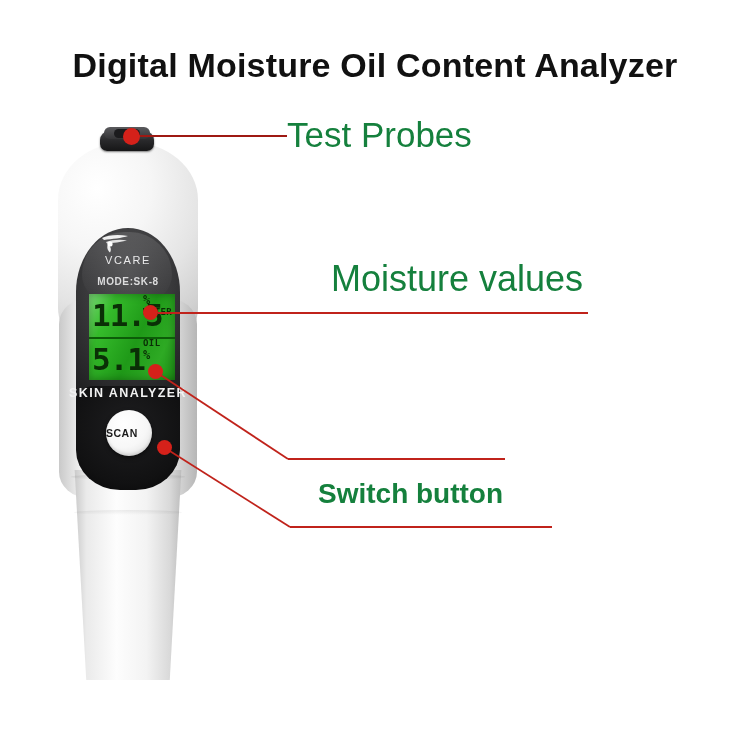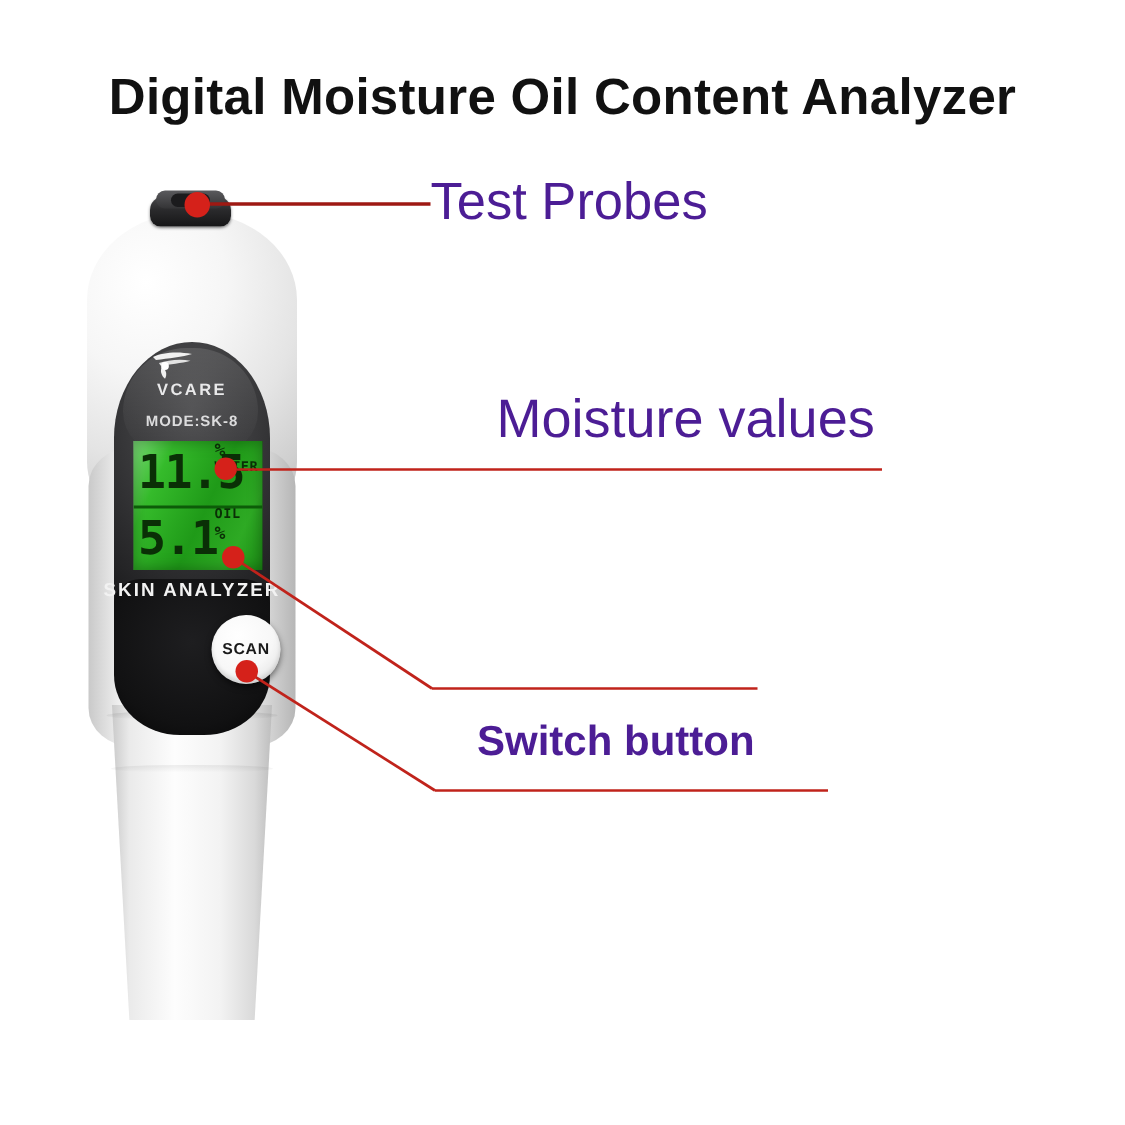--- a/index.html
+++ b/index.html
@@ -54,21 +54,21 @@
       background:linear-gradient(180deg,rgba(255,255,255,.12),rgba(255,255,255,0));
       border-radius:46px 46px 30px 30px;}
   
   .btn-panel{position:absolute;left:28px;top:268px;width:104px;height:104px;
       background:radial-gradient(ellipse 90% 90% at 50% 40%,#1e1e20 0%,#111112 60%,#000 100%);
       border-radius:18px 18px 44px 44px/16px 16px 40px 40px;}
 
   
   .brand-logo{position:absolute;left:50px;top:114px;width:34px;height:22px;}
   .brand-name{position:absolute;left:28px;top:136px;width:104px;text-align:center;
-      color:#e9e9ea;font-size:11px;letter-spacing:1.6px;font-weight:700;}
+      color:#e9e9ea;font-size:11px;letter-spacing:1.6px;font-weight:400;}
   .mode-text{position:absolute;left:28px;top:158px;width:104px;text-align:center;
       color:#dcdcdd;font-size:10px;letter-spacing:.6px;font-weight:700;}
 
   
   .lcd{position:absolute;left:41px;top:176px;width:86px;height:86px;
       background:linear-gradient(115deg,#7ee07a 0%,#35bb2b 22%,#1f9a18 55%,#2eaa24 80%,#1c8f15 100%);
       box-shadow:inset 0 0 10px rgba(0,0,0,.35);overflow:hidden;}
   .lcd-div{position:absolute;left:0;top:43px;width:86px;height:2px;background:#0c5c08;}
   .lcd-row{position:absolute;left:0;width:86px;height:43px;}
   .lcd-row.top{top:0;} .lcd-row.bot{top:44px;}
@@ -79,25 +79,25 @@
   .lcd-pct{font-size:12px;color:#0a2f06;font-weight:700;line-height:13px;
       font-family:"DejaVu Sans Mono","Liberation Mono",monospace;}
   .lcd-unit{font-size:9px;color:#0a2f06;font-weight:700;line-height:11px;letter-spacing:.4px;
       font-family:"DejaVu Sans Mono","Liberation Mono",monospace;}
 
   .skin-analyzer{position:absolute;left:20px;top:268px;width:120px;text-align:center;
       color:#f2f2f2;font-size:12.5px;letter-spacing:1.4px;font-weight:700;}
   .scan-btn{position:absolute;left:58px;top:292px;width:46px;height:46px;border-radius:50%;
       background:radial-gradient(circle at 38% 30%,#ffffff 0%,#f7f7f7 55%,#dadada 100%);
       box-shadow:0 2px 4px rgba(0,0,0,.55), inset 0 -2px 3px rgba(0,0,0,.12);
-      display:flex;align-items:center;justify-content:center;margin-left:35px;}
+      display:flex;align-items:center;}
   .scan-btn span{font-size:10.5px;font-weight:700;color:#1a1a1a;letter-spacing:.5px;}
 
   
-  .callout-label{position:absolute;color:#4c1d95;font-weight:400;white-space:nowrap;
+  .callout-label{position:absolute;color:#15803d;font-weight:400;white-space:nowrap;
       font-family:"Liberation Sans","DejaVu Sans",sans-serif;}
   #svg-lines{position:absolute;left:0;top:0;width:750px;height:750px;pointer-events:none;}
   .dot{position:absolute;width:15px;height:15px;border-radius:50%;background:#d5211a;}
 </style>
 </head>
 <body>
 
 <div id="stage">
 
   <div class="title">Digital Moisture Oil Content Analyzer</div>

